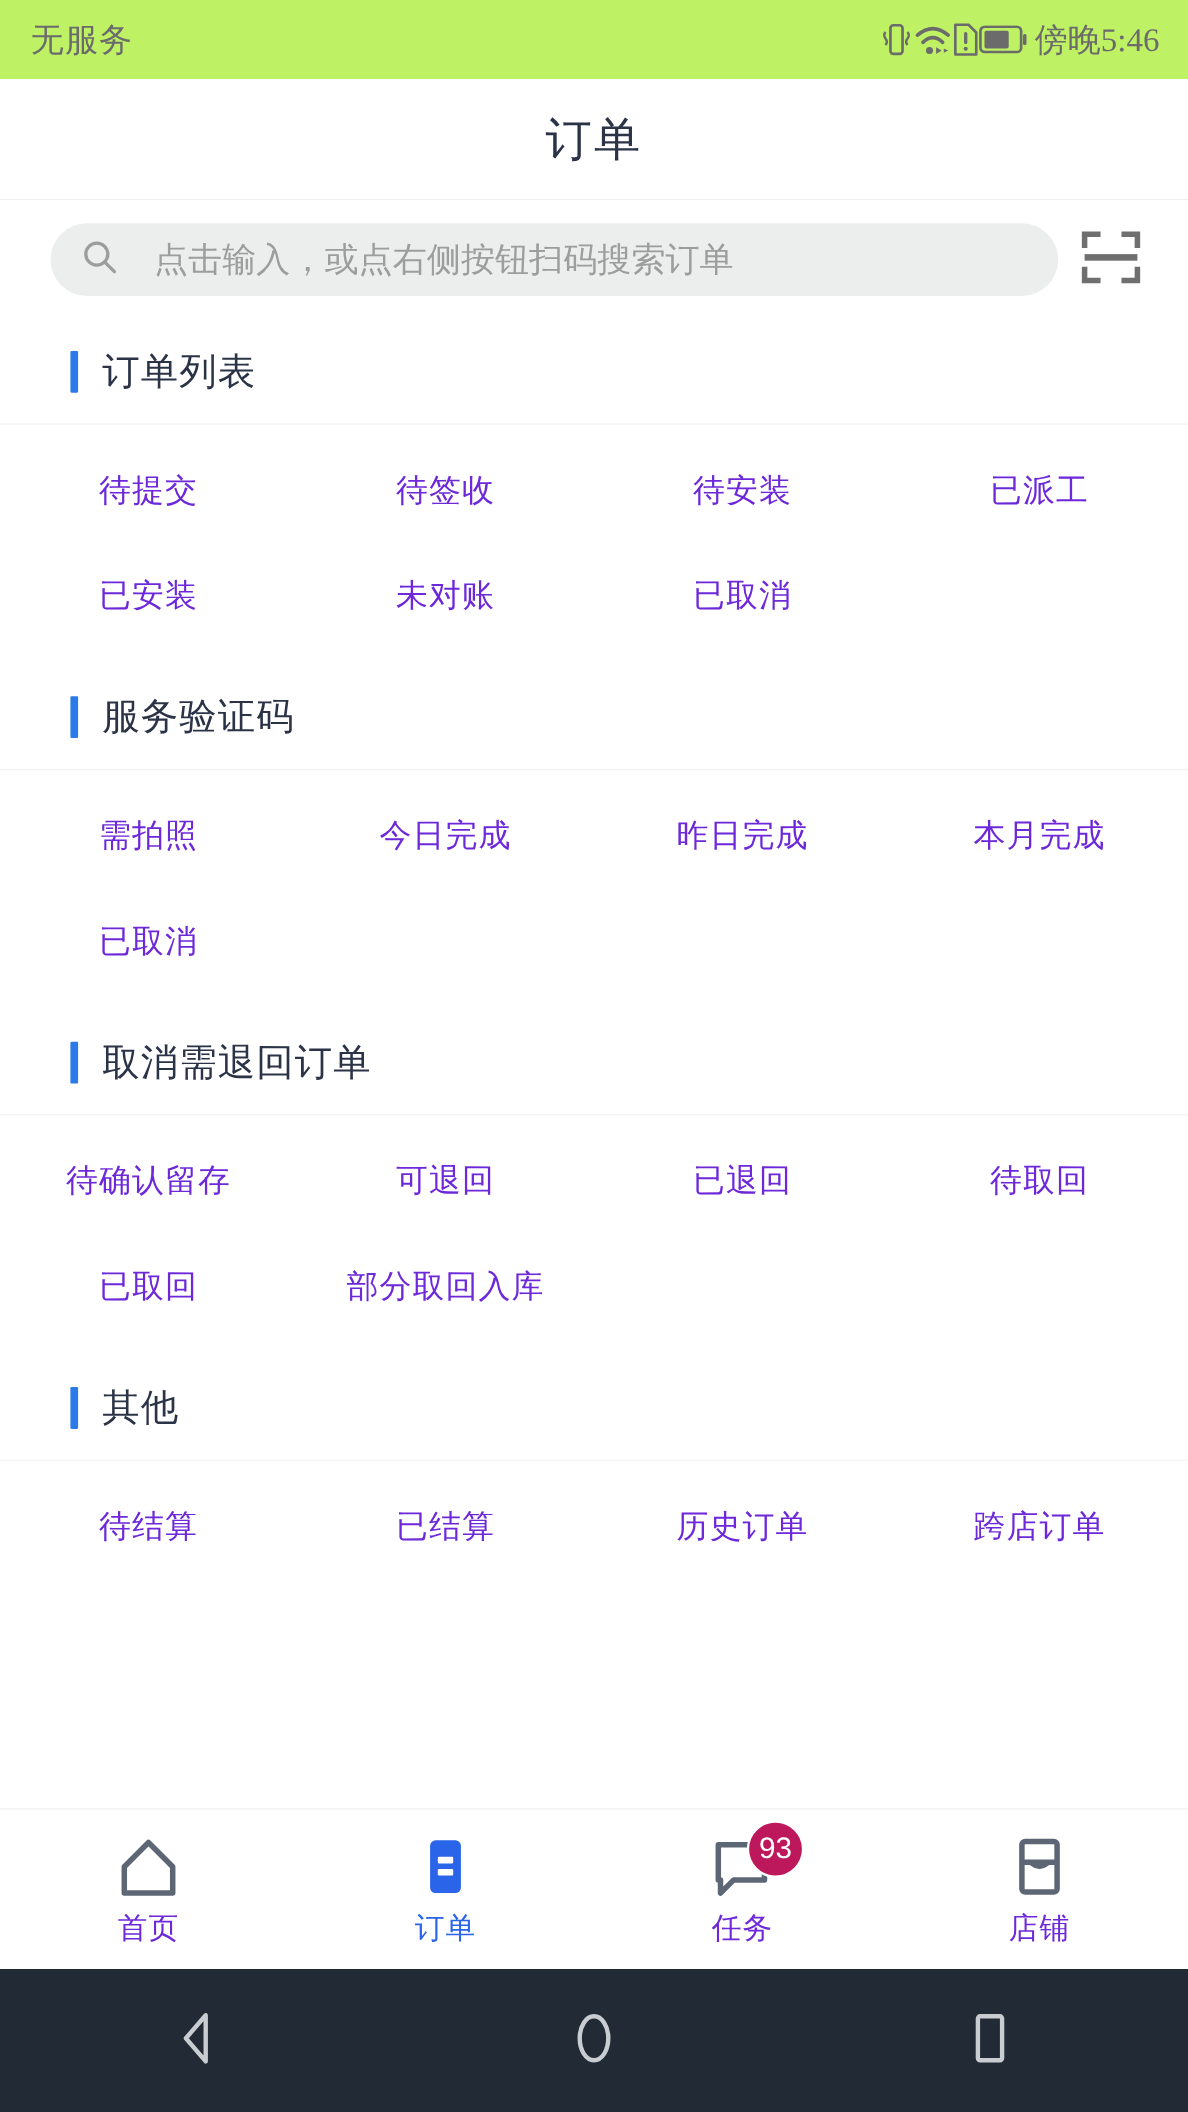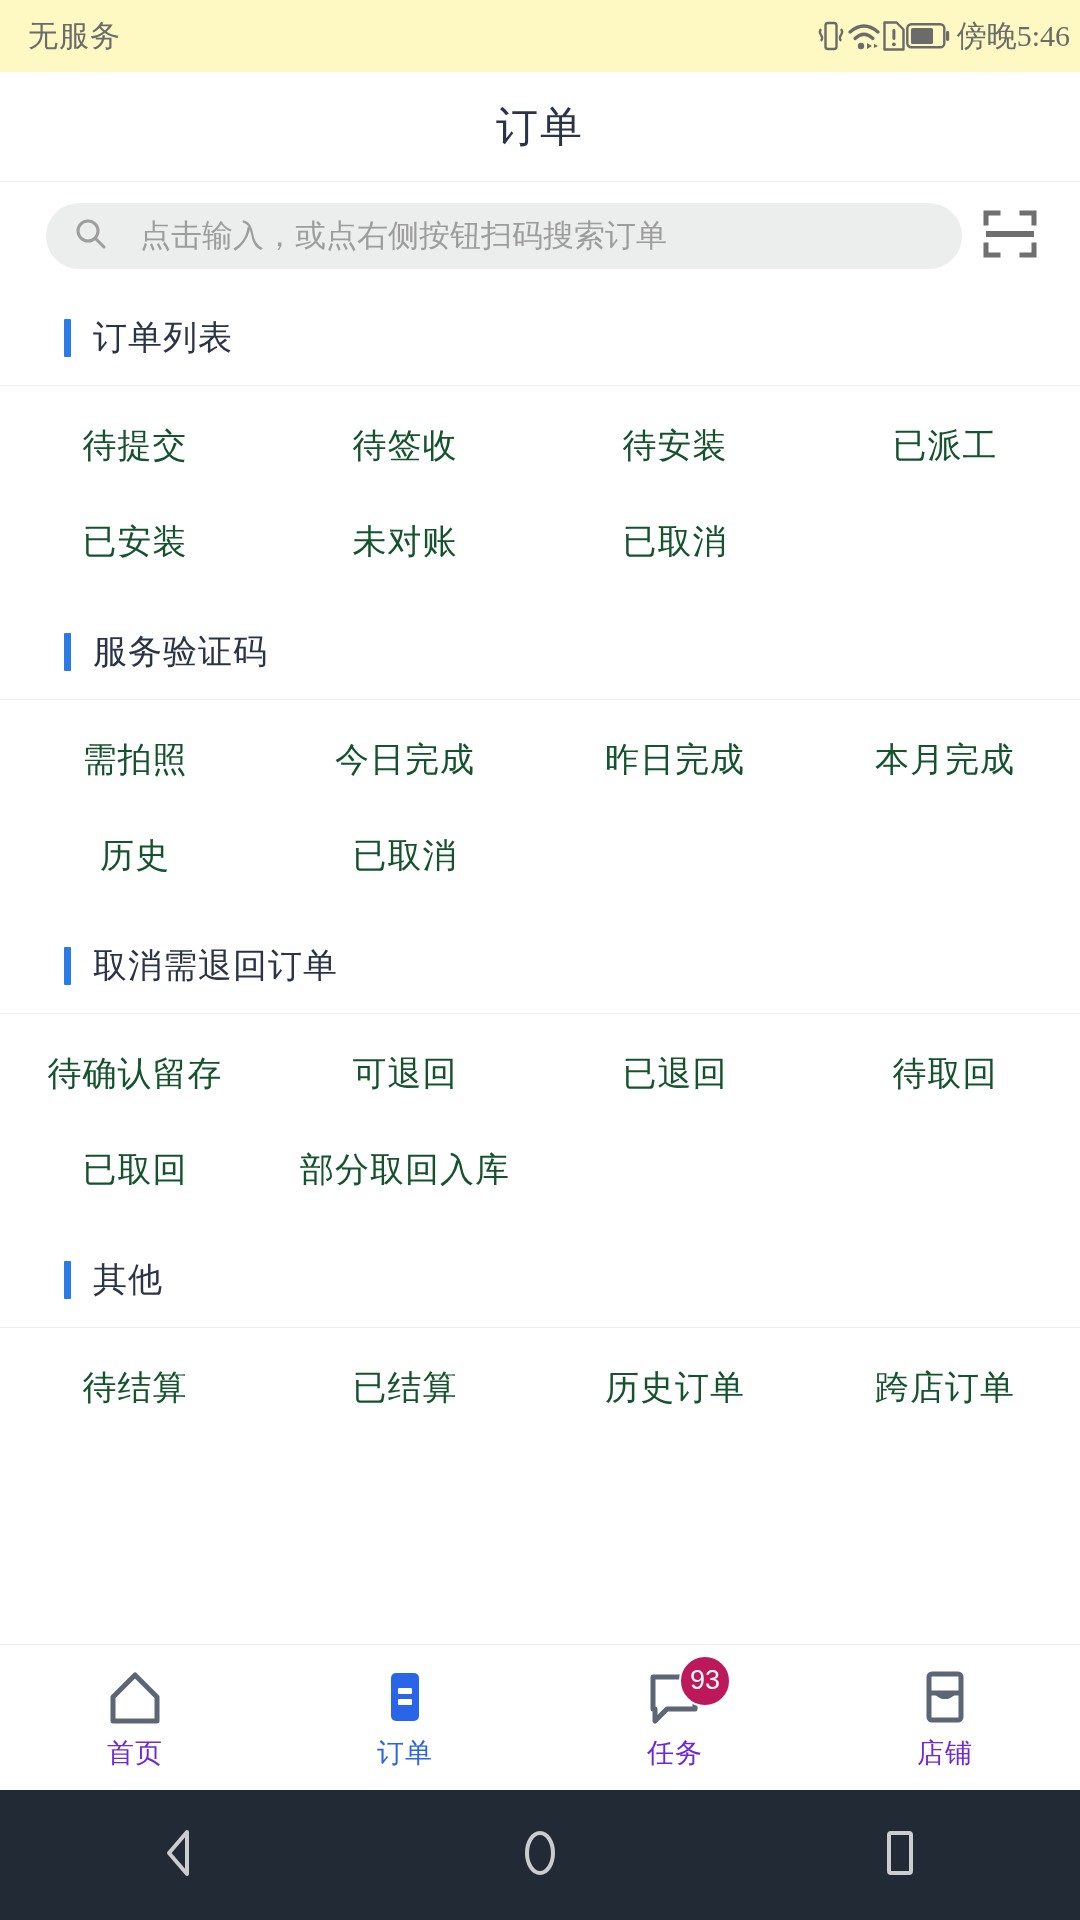--- a/index.html
+++ b/index.html
@@ -8,21 +8,21 @@
     background:#ffffff;
     font-family:"Liberation Sans","DejaVu Sans",sans-serif;
     overflow:hidden;
   }
   #app { width:1080px; height:1920px; position:relative; display:flex; flex-direction:column; background:#fff; }
 
   
   .statusbar {
     height:72px; flex:0 0 72px;
     display:flex; align-items:center; justify-content:space-between;
-    padding:0 10px 0 28px; background:#fef9c3;
+    padding:0 26px 0 28px; background:#bef264;
   }
   .sb-carrier { font-size:30px; color:#6b6b6b; letter-spacing:1px; }
   .sb-right { display:flex; align-items:center; gap:0;font-family:Liberation Serif, serif; }
   .sb-right svg { display:block; }
   .sb-time { font-size:30px; color:#6b6b6b; margin-left:7px; letter-spacing:0px; }
 
   
   .header {
     height:110px; flex:0 0 110px;
     display:flex; align-items:center; justify-content:center;
@@ -53,21 +53,21 @@
     height:96px; display:flex; align-items:center;
     padding-left:64px; border-bottom:1px solid #f0f0f2;
   }
   .sec-accent { width:7px; height:38px; background:#2a7aea; border-radius:1px; margin-right:22px; }
   .sec-title { font-size:34px; color:#2b3347; letter-spacing:1px; }
 
   .grid { display:flex; flex-wrap:wrap; padding:0; }
   .cell {
     width:25%; height:96px;
     display:flex; align-items:center; justify-content:center;
-    font-size:34px; color:#14532d; letter-spacing:1px;
+    font-size:29px; color:#6d28d9; letter-spacing:1px;
   }
   .grid-pad-top { height:12px; }
   .grid-pad-bot { height:14px; }
 
   
   .tabbar {
     position:absolute; left:0; bottom:130px; width:1080px; height:146px;
     background:#ffffff; border-top:1px solid #ededf0;
     display:flex; align-items:stretch;
   }
@@ -186,21 +186,20 @@
         <div class="sec-head">
           <div class="sec-accent"></div>
           <div class="sec-title">服务验证码</div>
         </div>
         <div class="grid-pad-top"></div>
         <div class="grid">
           <div class="cell">需拍照</div>
           <div class="cell">今日完成</div>
           <div class="cell">昨日完成</div>
           <div class="cell">本月完成</div>
-          <div class="cell">历史</div>
           <div class="cell">已取消</div>
         </div>
         <div class="grid-pad-bot"></div>
       </div>
       <div class="gapbar"></div>
       <div class="section">
         <div class="sec-head">
           <div class="sec-accent"></div>
           <div class="sec-title">取消需退回订单</div>
         </div>

